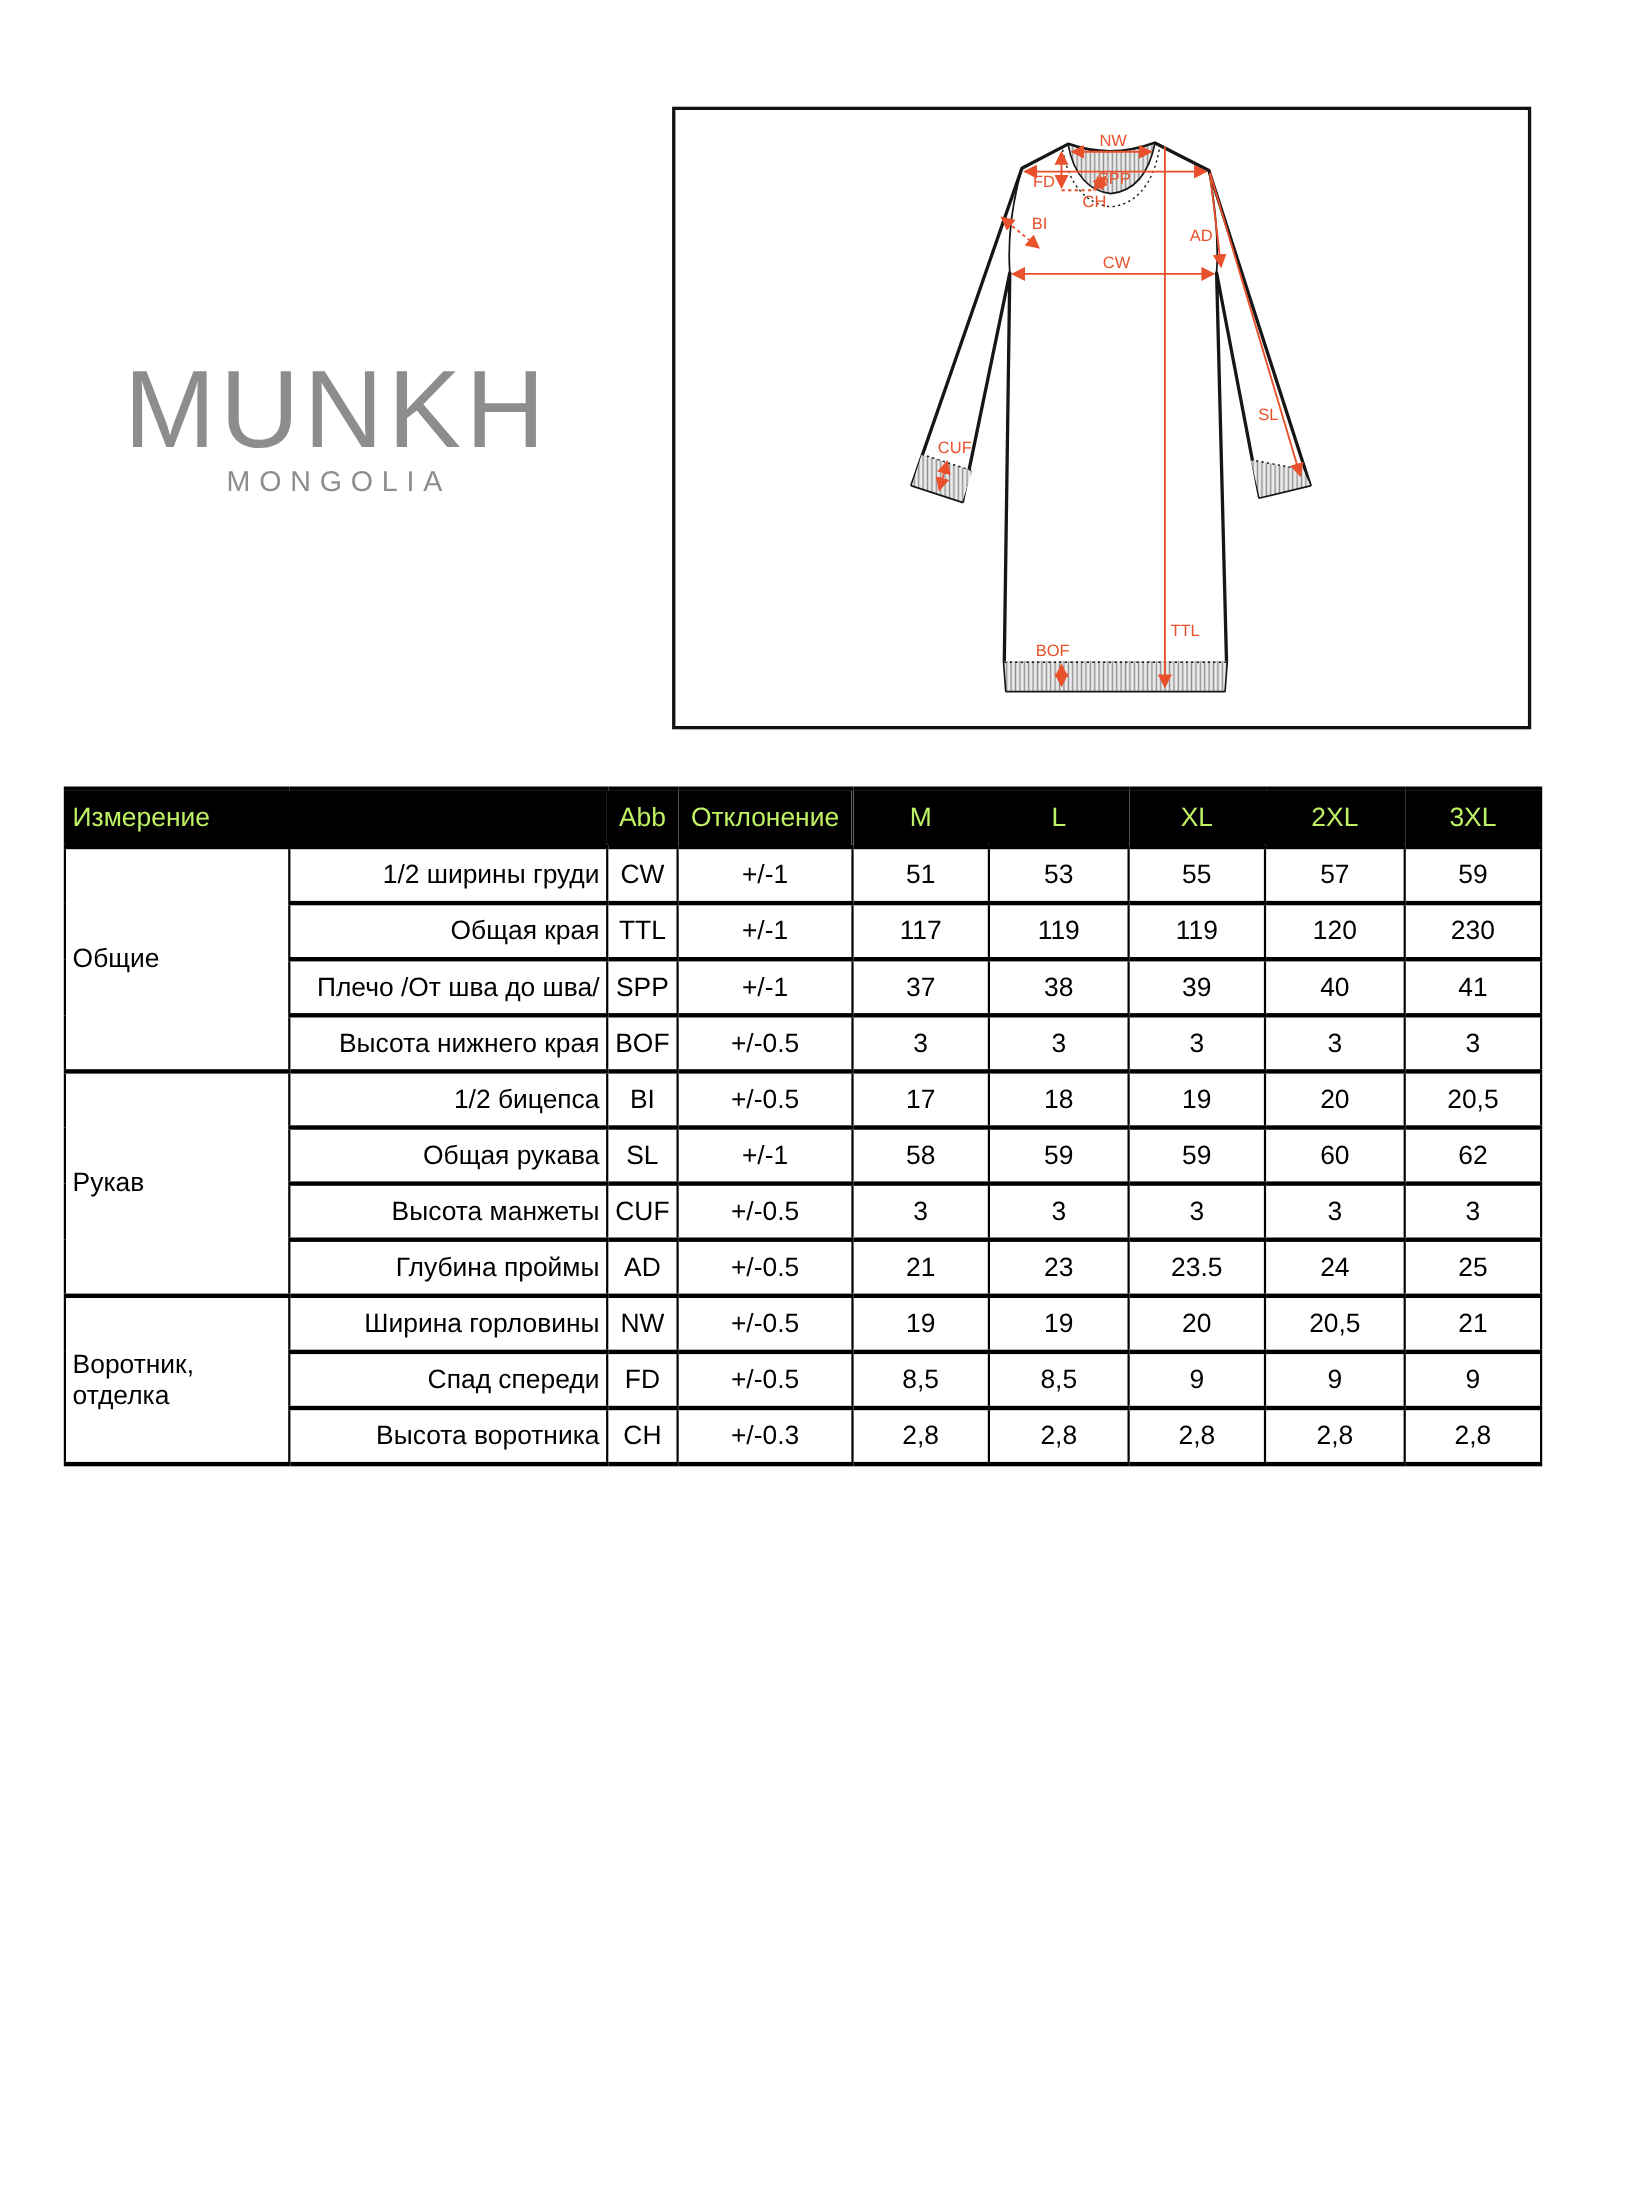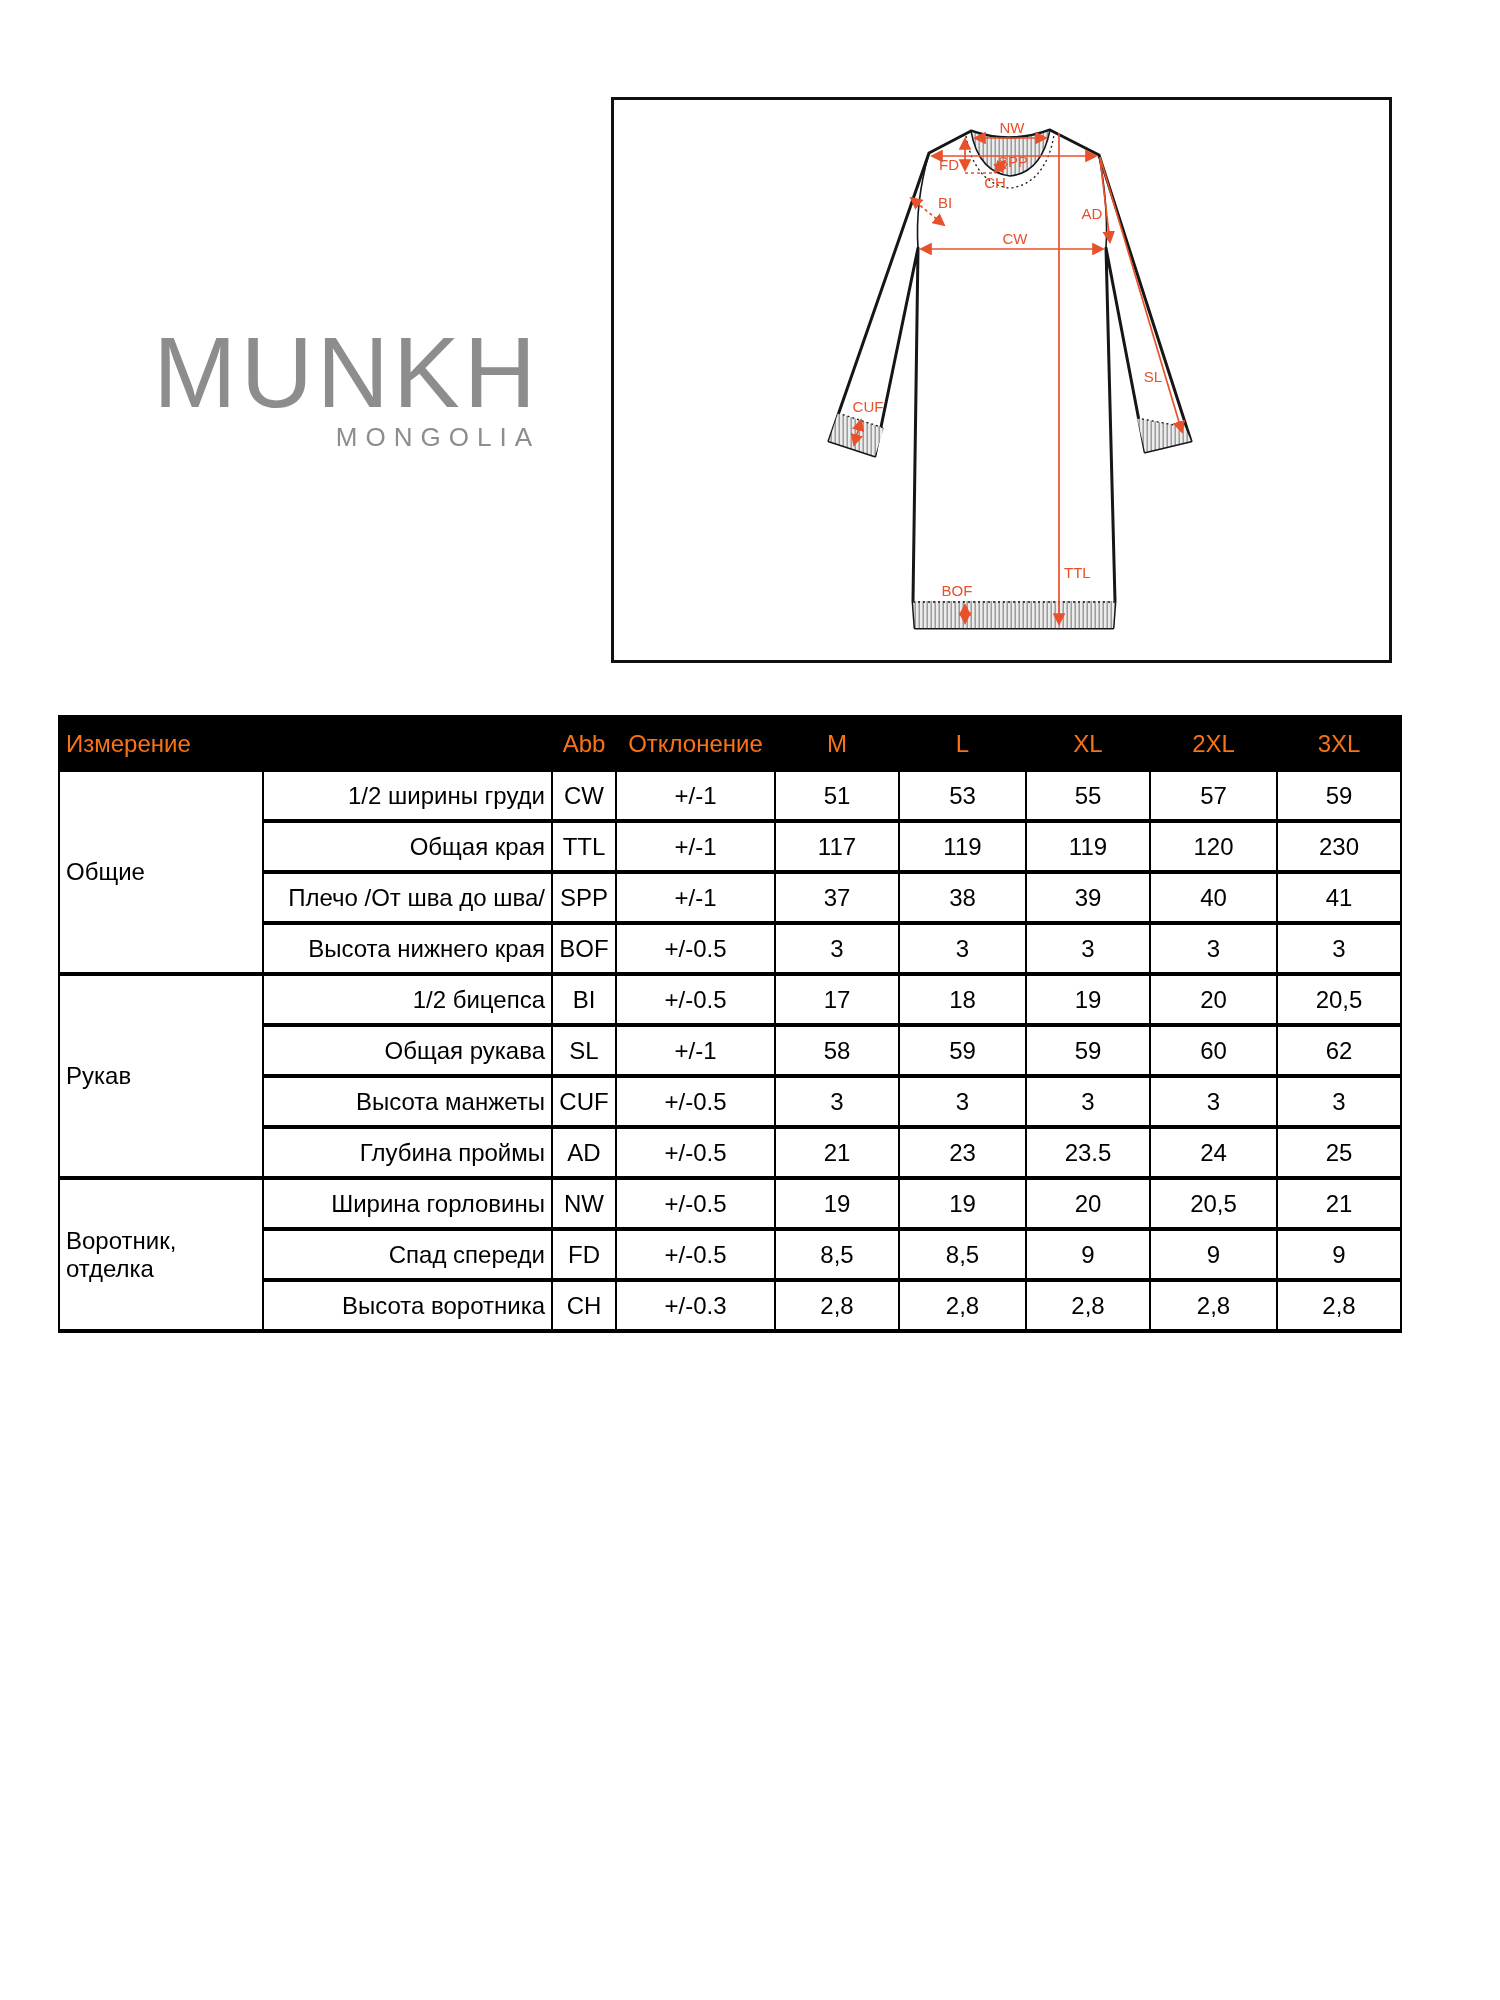--- a/index.html
+++ b/index.html
@@ -1,36 +1,36 @@
 <!DOCTYPE html>
 <html><head>
 <meta charset="utf-8">
 <style>
   html,body { margin:0; padding:0; background:#fff; }
   .page { position:relative; width:1500px; height:2000px; background:#fff;
           font-family:"Liberation Sans","DejaVu Sans",sans-serif; color:#000; overflow:hidden; }
 
   
-  .logo { position:absolute; left:100px; top:322px; width:440px; text-align:right; color:#8d8d8d; }
+  .logo { position:absolute; left:84px; top:322px; width:440px; text-align:center; color:#8d8d8d; }
   .logo .brand { font-size:100px; line-height:1; letter-spacing:4px; margin-left:4px; font-weight:400; }
   .logo .sub   { font-size:26px; letter-spacing:8px; margin-left:8px; font-weight:400; }
 
   
   .diagram-box { position:absolute; left:611px; top:97px; width:781px; height:566px;
                  border:3px solid #111; box-sizing:border-box; background:#fff; }
   .diagram-box svg { display:block; width:100%; height:100%; }
   .ann-label { font-family:"Liberation Sans","DejaVu Sans",sans-serif; font-size:15px; }
 
   
   .table-wrap { position:absolute; left:58px; top:715px; }
   table.size-chart { border-collapse:collapse; table-layout:fixed; width:1342px; font-size:24px; }
   .size-chart th, .size-chart td {
       border:2px solid #000; border-top-width:4px; border-bottom-width:4px;
       padding:0 6px; overflow:hidden; }
-  .size-chart thead th { background:#000; color:#f97316; font-weight:400; height:49px; }
+  .size-chart thead th { background:#000; color:#bef264; font-weight:400; height:49px; }
   .size-chart td { height:47px; background:#fff; }
   .th-meas { text-align:left; padding-left:38px; }
   .td-group { text-align:left; line-height:1.15; }
   .td-name  { text-align:right; padding-left:8px; white-space:nowrap; }
   .td-abb, .td-dev, .td-val, .th-c { text-align:center; }
 </style>
 </head>
 <body>
 
 <div class="page">

